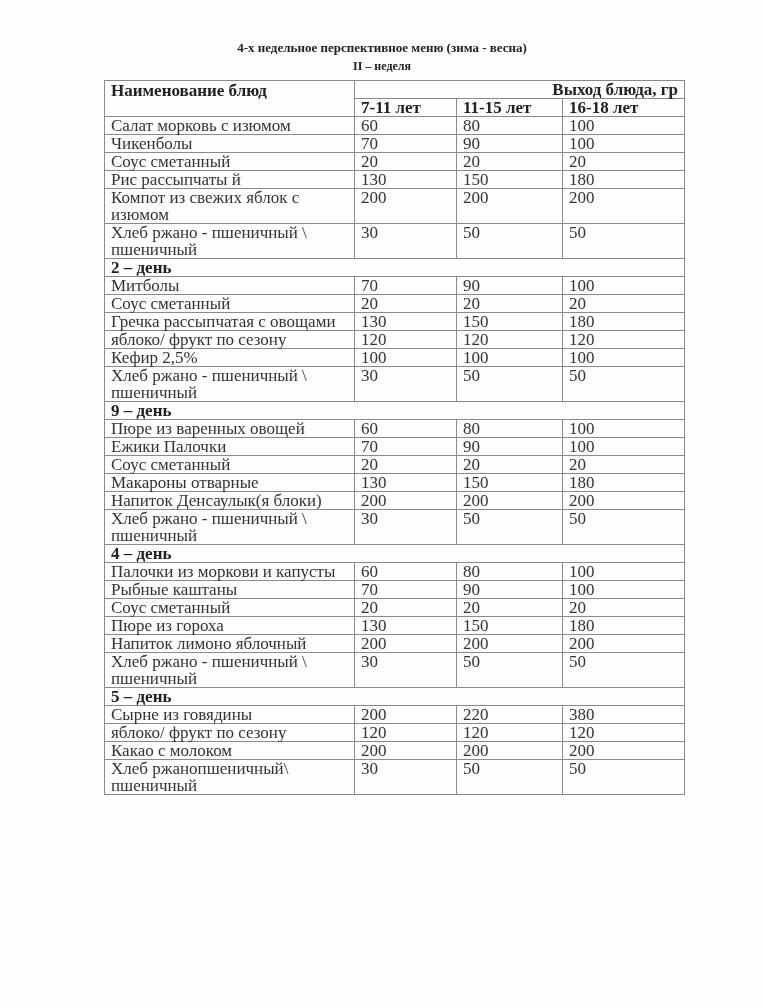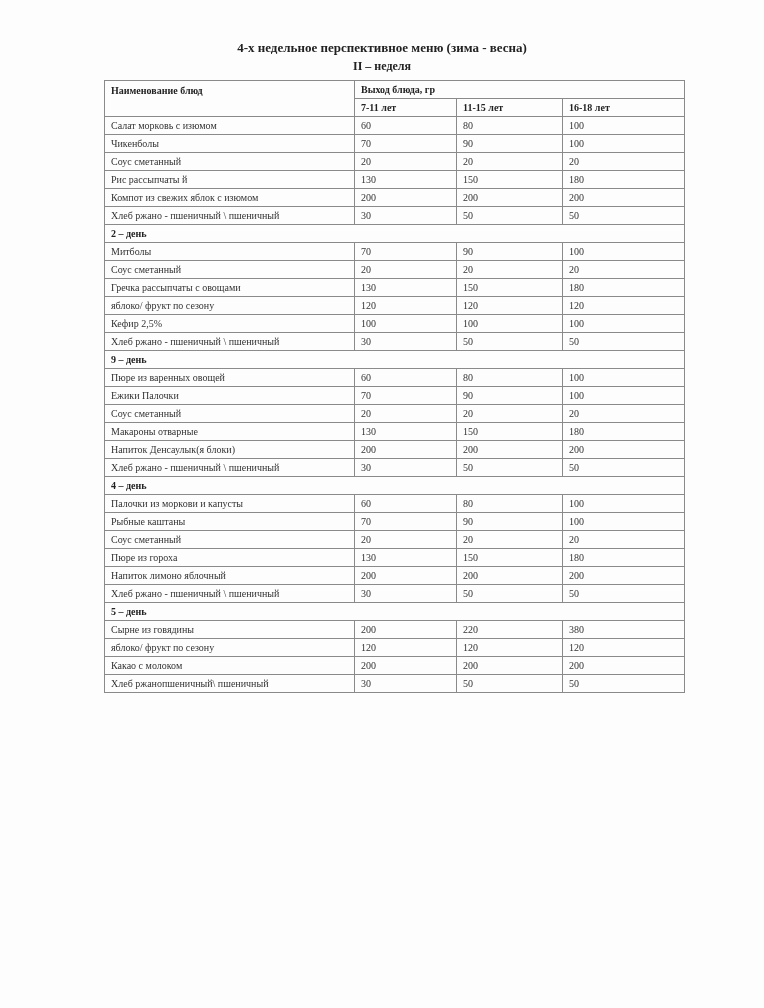--- a/index.html
+++ b/index.html
@@ -16,39 +16,39 @@
       text-align: center; font-weight: bold; font-size: 13px; color: #222;
     }
     .subtitle {
       position: absolute; left: 0; width: 764px; top: 59px;
       text-align: center; font-weight: bold; font-size: 12px; color: #222;
     }
     table {
       position: absolute; left: 104px; top: 80px;
       width: 580px;
       border-collapse: collapse;
-      font-size: 10px;
+      font-size: 17px;
       table-layout: fixed;
     }
     td, th {
       border: 1px solid #8a8a8a;
       padding: 0 6px 0 6px;
       vertical-align: top;
       line-height: 17px;
       text-align: left;
       font-weight: normal;
       color: #333;
     }
     th { font-weight: bold; color: #222; }
     col.c1 { width: 250px; }
     col.c2 { width: 102px; }
     col.c3 { width: 106px; }
     col.c4 { width: 122px; }
     .hdr-name { vertical-align: top; padding-top: 1px; }
-    .hdr-yield { text-align: left; }
+    .hdr-yield { text-align: right; }
     tr.day td {
       font-weight: bold; color: #222;
     }
   </style>
 </head>
 <body>
 
 <div class="title">4-х недельное перспективное меню (зима - весна)</div>
 <div class="subtitle">II – неделя</div>
 
@@ -116,21 +116,21 @@
         <td>90</td>
         <td>100</td>
       </tr>
       <tr>
         <td>Соус сметанный</td>
         <td>20</td>
         <td>20</td>
         <td>20</td>
       </tr>
       <tr>
-        <td>Гречка рассыпчаты с овощами</td>
+        <td>Гречка рассыпчатая с овощами</td>
         <td>130</td>
         <td>150</td>
         <td>180</td>
       </tr>
       <tr>
         <td>яблоко/ фрукт по сезону</td>
         <td>120</td>
         <td>120</td>
         <td>120</td>
       </tr>

